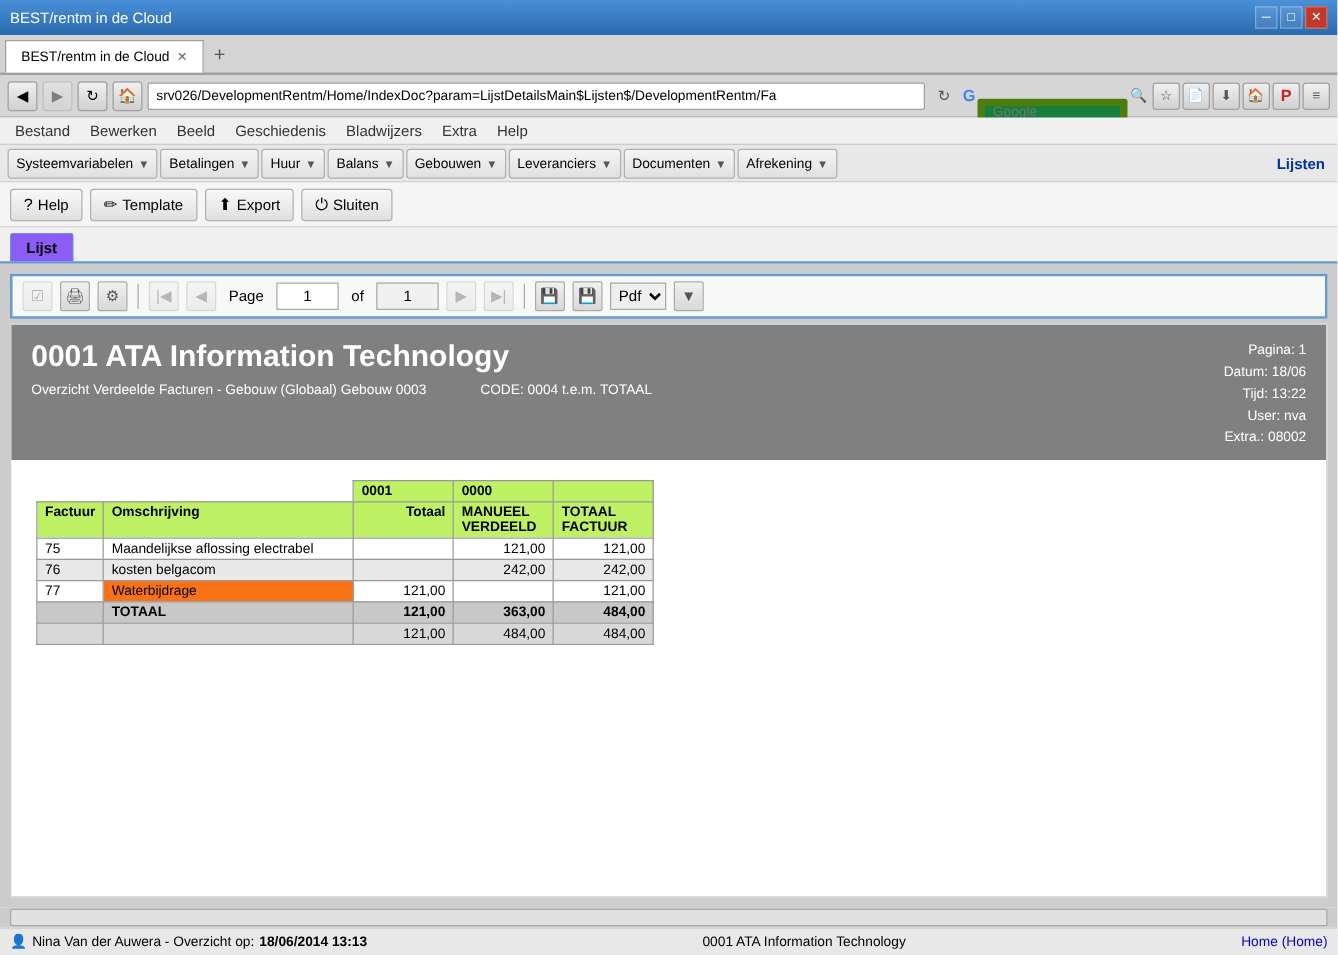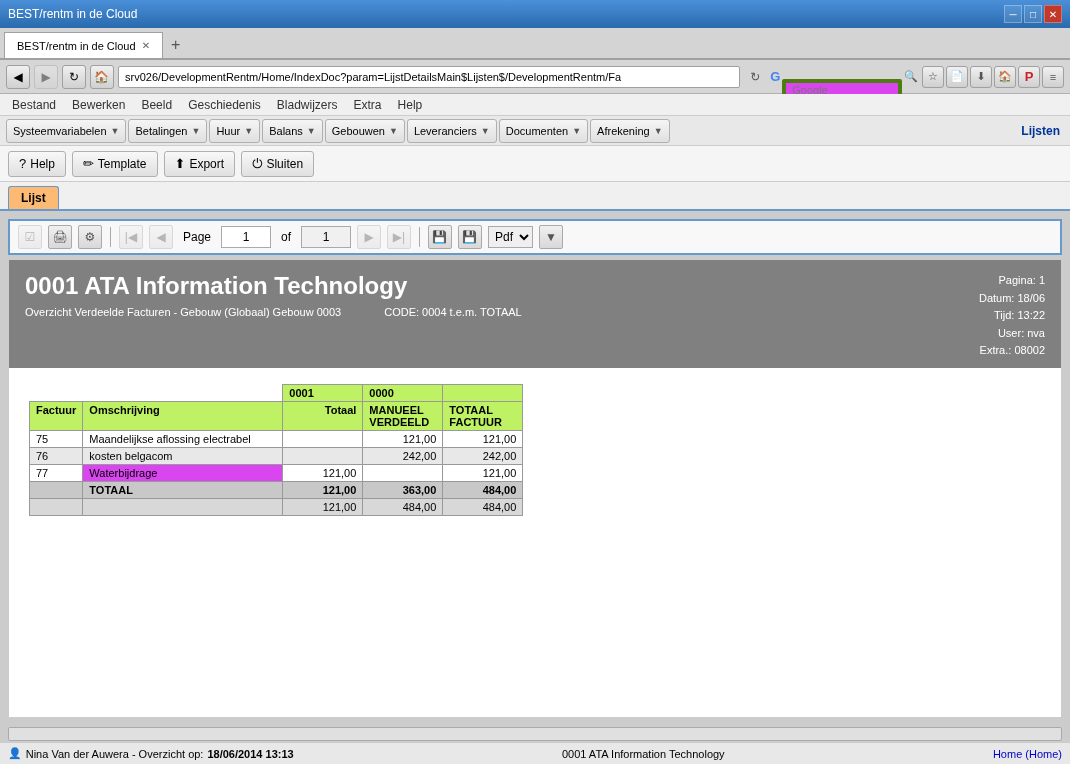--- a/index.html
+++ b/index.html
@@ -18,21 +18,21 @@
     .tab.active { background: white; }
     .tab-new { background: transparent; border: none; padding: 4px 8px; font-size: 16px; cursor: pointer; color: #555; }
 
     
     .address-bar { background: #d6d6d6; padding: 4px 6px; display: flex; align-items: center; gap: 4px; border-bottom: 1px solid #b0b0b0; height: 34px; }
     .nav-btn { width: 24px; height: 24px; background: linear-gradient(to bottom, #f0f0f0, #d0d0d0); border: 1px solid #a0a0a0; border-radius: 3px; display: flex; align-items: center; justify-content: center; cursor: pointer; font-size: 12px; }
     .url-box { flex: 1; height: 22px; border: 1px solid #a0a0a0; padding: 2px 6px; font-size: 11px; background: white; border-radius: 2px; }
     .refresh-btn { width: 22px; height: 22px; display: flex; align-items: center; justify-content: center; cursor: pointer; font-size: 12px; color: #555; }
     .search-box-wrap { display: flex; align-items: center; gap: 2px; }
     .search-icon-g { font-size: 13px; color: #4285f4; font-weight: bold; }
-    .search-box { width: 120px; height: 22px; border: 4px solid #4d7c0f; padding: 2px 6px; font-size: 11px; background: #d946ef; border-radius: 2px; margin-top: 27px; }
+    .search-box { width: 120px; height: 22px; border: 6px solid #4d7c0f; padding: 2px 6px; font-size: 11px; background: #15803d; border-radius: 2px; margin-top: 27px; }
     .addr-btns { display: flex; gap: 2px; }
     .addr-btn { width: 22px; height: 22px; background: linear-gradient(to bottom, #f0f0f0, #d0d0d0); border: 1px solid #a0a0a0; border-radius: 3px; display: flex; align-items: center; justify-content: center; cursor: pointer; font-size: 11px; color: #555; }
 
     
     .menu-bar { background: #f0f0f0; border-bottom: 1px solid #ccc; display: flex; align-items: center; height: 22px; padding: 0 4px; }
     .menu-item { padding: 2px 8px; font-size: 12px; cursor: pointer; color: #333; }
 
     
     .app-nav { background: #e8e8e8; border-bottom: 1px solid #ccc; display: flex; align-items: center; height: 30px; padding: 2px 6px; gap: 2px; flex-wrap: wrap; }
     .nav-dropdown { display: flex; align-items: center; height: 24px; background: linear-gradient(to bottom, #f5f5f5, #e0e0e0); border: 1px solid #b0b0b0; border-radius: 3px; padding: 0 6px; font-size: 11px; cursor: pointer; gap: 4px; }
@@ -40,21 +40,21 @@
     .nav-right { margin-left: auto; font-size: 12px; color: #003399; cursor: pointer; font-weight: bold; padding-right: 4px; }
 
     
     .action-toolbar { background: #f5f5f5; border-bottom: 1px solid #ccc; display: flex; align-items: center; height: 36px; padding: 4px 8px; gap: 6px; }
     .action-btn { display: flex; align-items: center; gap: 4px; height: 26px; background: linear-gradient(to bottom, #f8f8f8, #e0e0e0); border: 1px solid #b0b0b0; border-radius: 3px; padding: 0 10px; font-size: 12px; cursor: pointer; }
     .action-btn .icon { font-size: 13px; }
 
     
     .page-tabs { background: #f0f0f0; border-bottom: 2px solid #6699cc; display: flex; padding: 4px 8px 0; }
     .page-tab { padding: 4px 12px; font-size: 12px; cursor: pointer; background: #ccd9e8; border: 1px solid #6699cc; border-bottom: none; margin-right: 2px; border-radius: 3px 3px 0 0; }
-    .page-tab.active { background: #fdba74; font-weight: bold; }
+    .page-tab.active { background: #8b5cf6; font-weight: bold; }
 
     
     .main-content { flex: 1; background: #cccccc; padding: 8px; overflow: hidden; display: flex; flex-direction: column; }
 
     
     .report-toolbar { background: #f8f8f8; border: 2px solid #6699cc; display: flex; align-items: center; padding: 4px 8px; gap: 6px; margin-bottom: 4px; }
     .rtb-btn { width: 24px; height: 24px; display: flex; align-items: center; justify-content: center; background: linear-gradient(to bottom, #f0f0f0, #d8d8d8); border: 1px solid #aaa; border-radius: 2px; cursor: pointer; font-size: 12px; color: #555; }
     .rtb-btn.disabled { opacity: 0.4; cursor: default; }
     .rtb-sep { width: 1px; height: 20px; background: #aaa; margin: 0 2px; }
     .page-label { font-size: 12px; margin: 0 4px; }
@@ -281,21 +281,21 @@
           </tr>
           <tr class="row-data-gray">
             <td>76</td>
             <td>kosten belgacom</td>
             <td class="num"></td>
             <td class="num">242,00</td>
             <td class="num">242,00</td>
           </tr>
           <tr class="row-data-white">
             <td>77</td>
-            <td style="background:#d946ef;">Waterbijdrage</td>
+            <td style="background:#f97316;">Waterbijdrage</td>
             <td class="num">121,00</td>
             <td class="num"></td>
             <td class="num">121,00</td>
           </tr>
           <tr class="row-totaal">
             <td></td>
             <td>TOTAAL</td>
             <td class="num">121,00</td>
             <td class="num">363,00</td>
             <td class="num">484,00</td>

